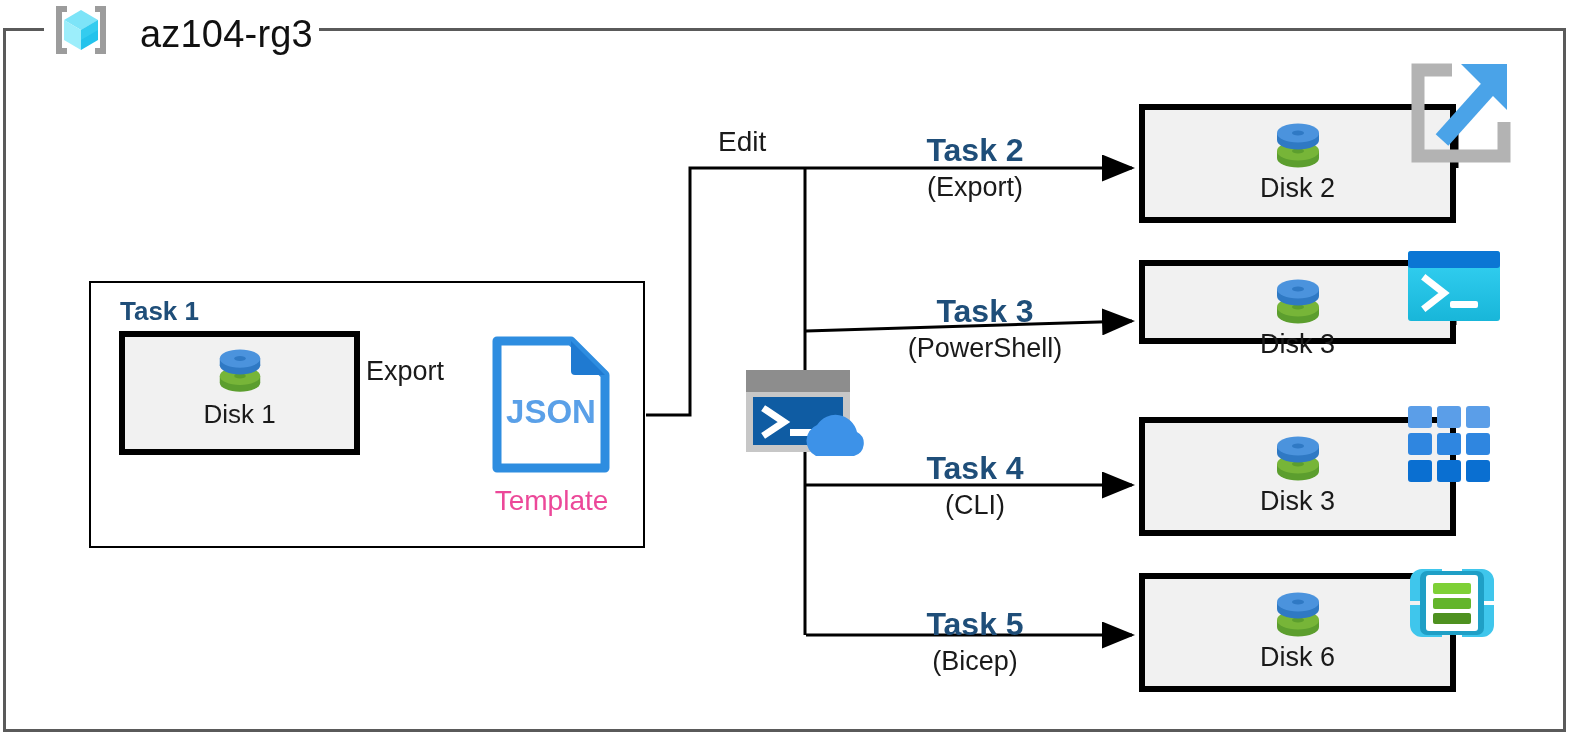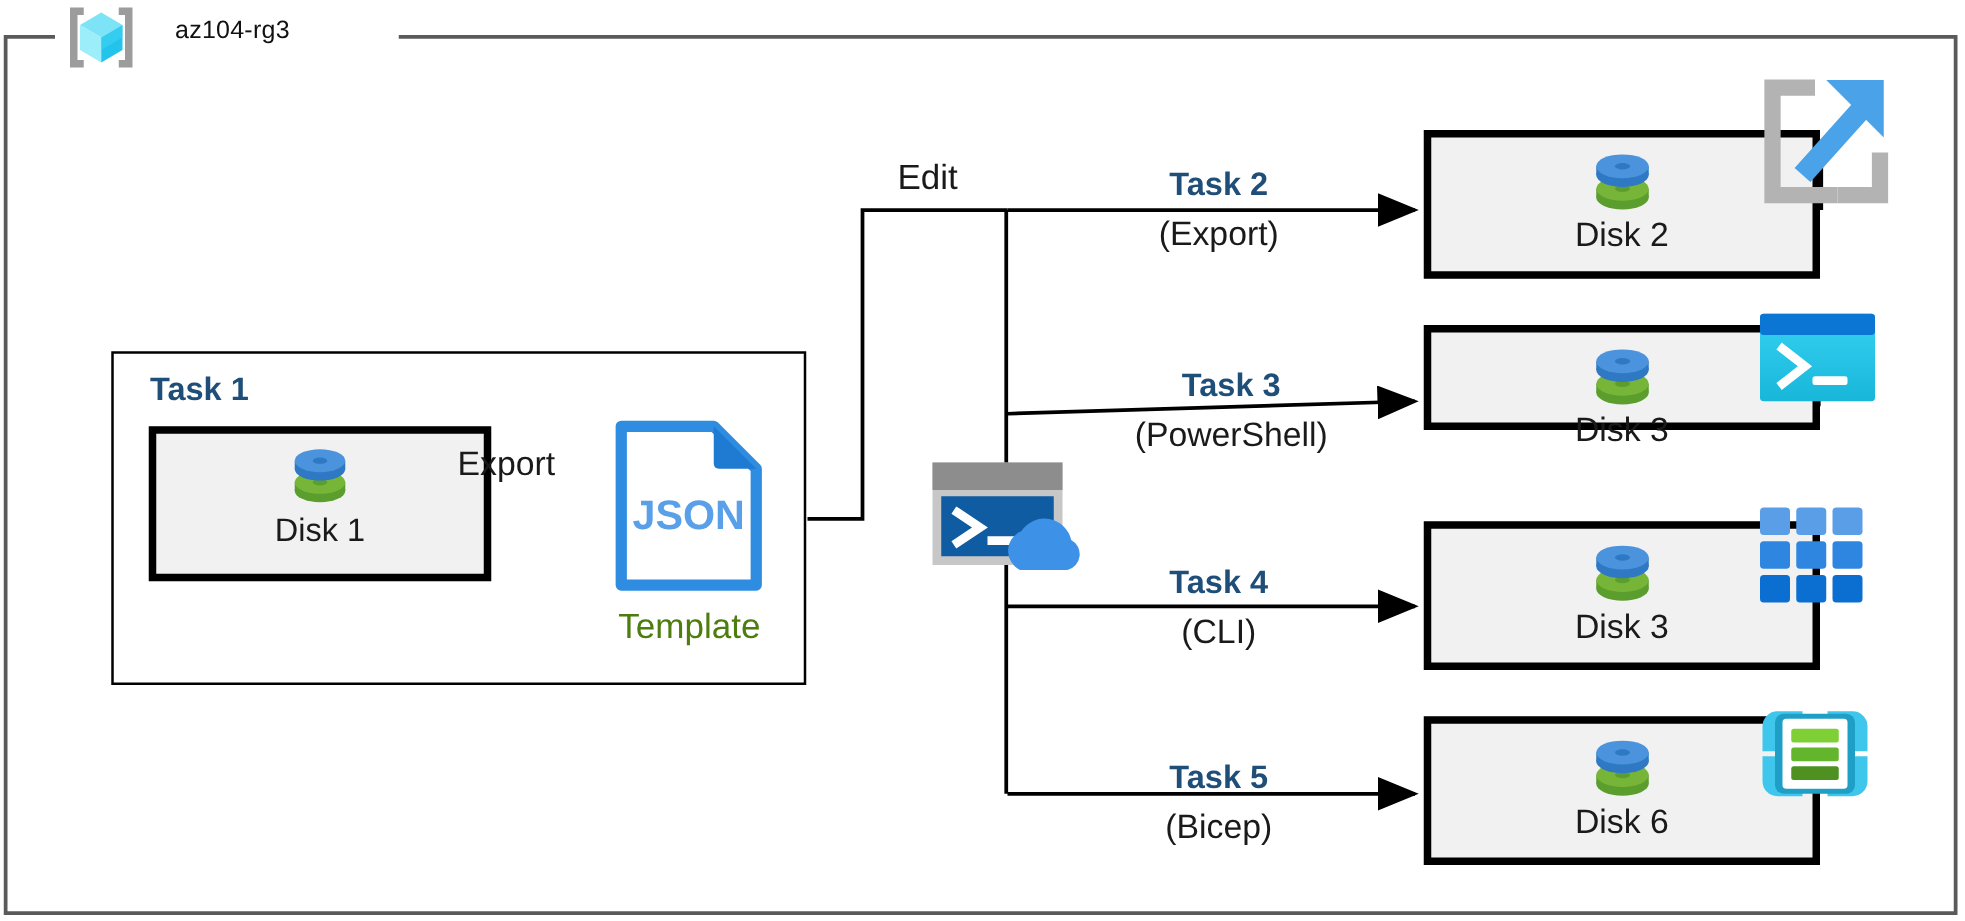--- a/index.html
+++ b/index.html
@@ -19,21 +19,21 @@
     box-sizing:border-box;
     background:transparent;
   }
   
   #rg-title-gap{
     left:44px;top:14px;width:275px;height:32px;background:#ffffff;
   }
   #rg-icon{left:50px;top:2px;width:62px;height:56px;}
   #rg-title{
     left:140px;top:13px;
-    font-size:20px;color:#111111;letter-spacing:.2px;white-space:nowrap;
+    font-size:38px;color:#111111;letter-spacing:.2px;white-space:nowrap;
   }
 
   
   #task1-box{
     left:89px;top:281px;width:556px;height:267px;
     border:2px solid #000000;box-sizing:border-box;background:#ffffff;
   }
   #task1-label{
     left:120px;top:296px;
     font-size:26px;font-weight:bold;color:#1f4e79;white-space:nowrap;
@@ -42,57 +42,57 @@
   
   .disk-card{
     background:#f1f1f1;border:6px solid #000000;box-sizing:border-box;
   }
   .disk-card .disk-icon{position:absolute;left:50%;transform:translateX(-50%);}
   .disk-card .disk-label{
     position:absolute;left:0;width:100%;text-align:center;
     font-size:27px;color:#1a1a1a;white-space:nowrap;
   }
 
-  #disk1-card{left:119px;top:341px;width:274px;height:124px;}
+  #disk1-card{left:119px;top:331px;width:241px;height:124px;}
   #disk1-card .disk-icon{top:10px;width:56px;height:52px;}
   #disk1-card .disk-label{top:62px;font-size:26px;}
 
   #disk2-card{left:1139px;top:104px;width:317px;height:119px;}
   #disk3-card{left:1139px;top:260px;width:317px;height:84px;}
   #disk4-card{left:1139px;top:417px;width:317px;height:119px;}
   #disk5-card{left:1139px;top:573px;width:317px;height:119px;}
   #disk2-card .disk-icon,#disk3-card .disk-icon,
   #disk4-card .disk-icon,#disk5-card .disk-icon{top:11px;width:58px;height:54px;}
   #disk2-card .disk-label,#disk3-card .disk-label,
   #disk4-card .disk-label,#disk5-card .disk-label{top:63px;}
 
   
   #json-icon{left:489px;top:335px;width:124px;height:139px;}
   #template-label{
     left:459px;top:485px;width:185px;text-align:center;
-    font-size:28px;color:#4d7c0f;white-space:nowrap;
+    font-size:28px;color:#ec4899;white-space:nowrap;
   }
   #export-label{
     left:366px;top:356px;
     font-size:27px;color:#1a1a1a;white-space:nowrap;
   }
 
   
   #cloudshell-icon{left:744px;top:366px;width:120px;height:92px;}
 
   
   #edit-label{
     left:718px;top:126px;
     font-size:28px;color:#1a1a1a;white-space:nowrap;
   }
 
   
   .task-label{
     position:absolute;text-align:center;white-space:nowrap;
-    font-size:26px;font-weight:bold;color:#1f4e79;
+    font-size:32px;font-weight:bold;color:#1f4e79;
   }
   .tool-label{
     position:absolute;text-align:center;white-space:nowrap;
     font-size:27px;color:#1a1a1a;
   }
   #t2-task{left:860px;top:132px;width:230px;}
   #t2-tool{left:860px;top:172px;width:230px;}
   #t3-task{left:870px;top:293px;width:230px;}
   #t3-tool{left:850px;top:333px;width:270px;}
   #t4-task{left:860px;top:450px;width:230px;}

